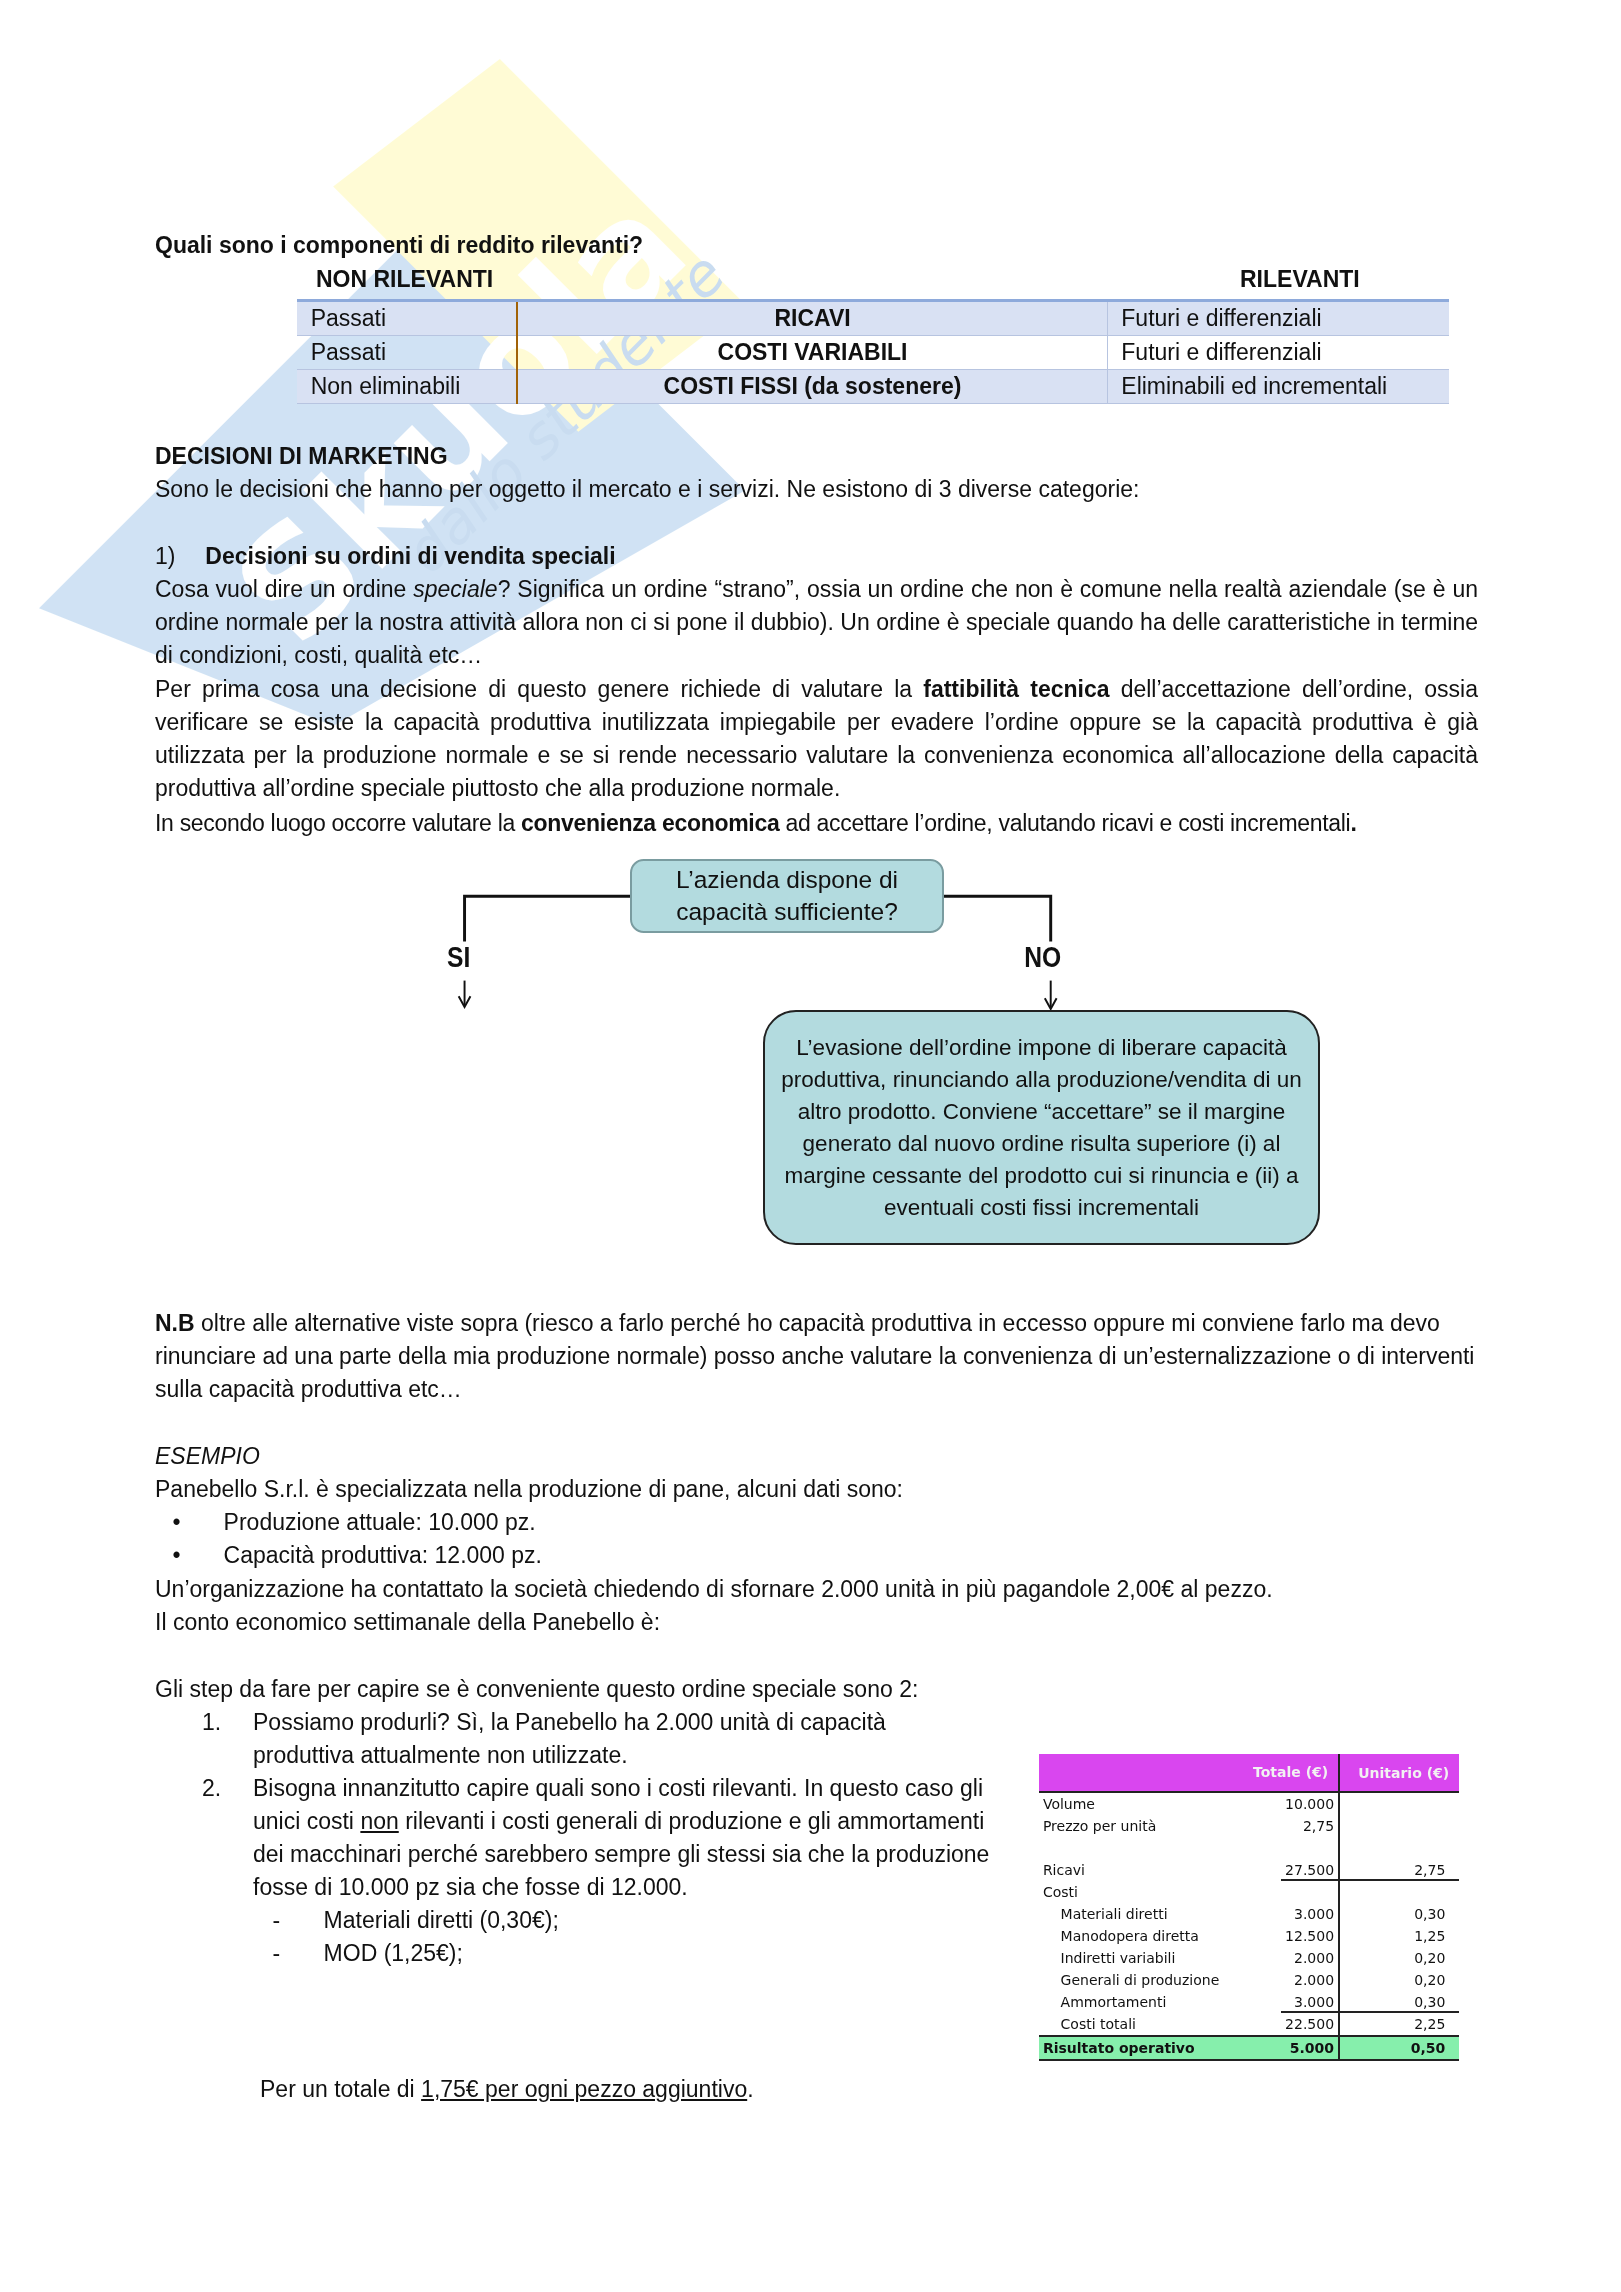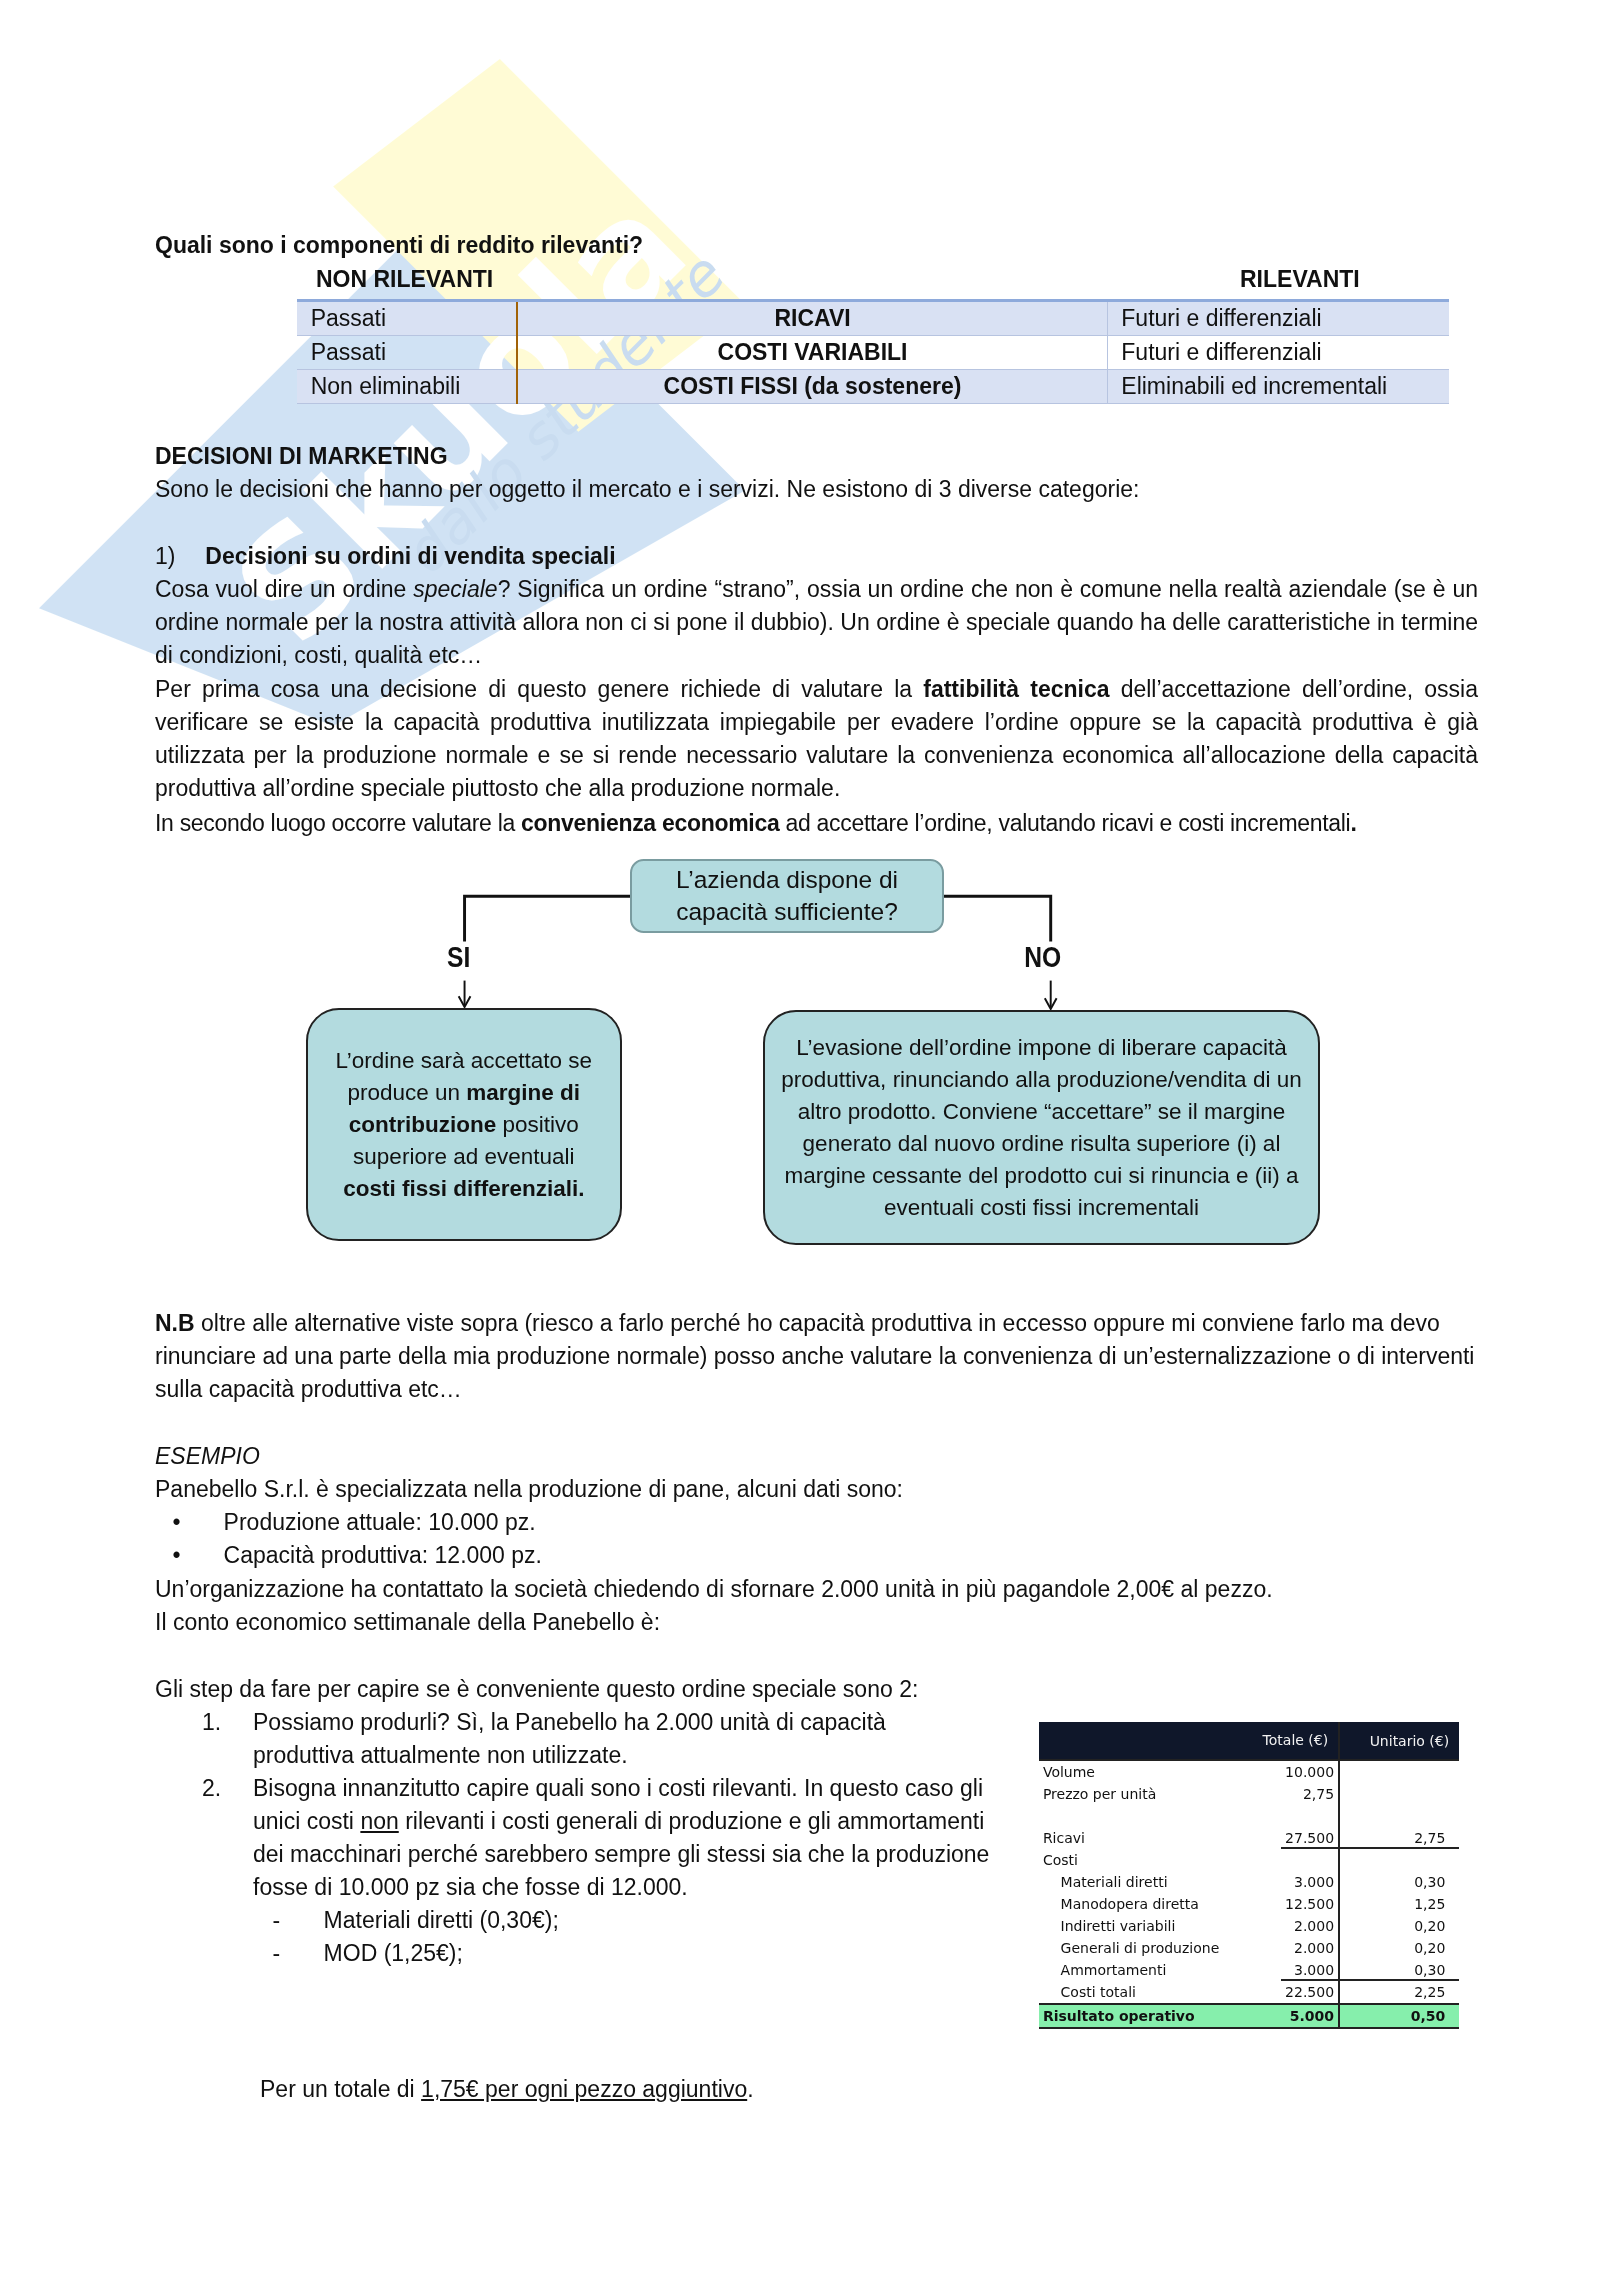--- a/index.html
+++ b/index.html
@@ -35,21 +35,21 @@
     .fbox { position: absolute; background: #b3dbdf; border: 2.9px solid #222; border-radius: 33px;
             text-align: center; font-size: 22.5px; line-height: 32px; color: #111;
             display: flex; align-items: center; justify-content: center; box-sizing: border-box; }
     .fq { left: 336px; top: 5.9px; width: 314px; height: 74px; border: 2px solid #7a9ca0; border-radius: 13.7px; font-size: 24.5px; line-height: 32px; background: #b3dbdf; }
     .fyes { left: 11.8px; top: 155px; width: 316px; height: 233px; padding: 0 19.6px; }
     .fno { left: 469px; top: 157px; width: 557px; height: 235px; padding: 0 11.8px; }
     .flabel { position: absolute; font-weight: bold; font-size: 29px; font-family: "Liberation Sans", sans-serif; transform: scaleX(0.85); }
 
     
     .inc { position: absolute; left: 1039px; top: 1722px; width: 420px; font-size: 14px; line-height: 22px; font-family: "DejaVu Sans", sans-serif; }
-    .inc-head { display: flex; background: #0f172a; color: #f2f2f2; font-weight: normal; height: 37px; align-items: center; border-bottom: 2.9px solid #222; }
+    .inc-head { display: flex; background: #d946ef; color: #f2f2f2; font-weight: bold; height: 37px; align-items: center; border-bottom: 2.9px solid #222; margin-top: 32px; }
     .inc-row { display: flex; height: 22px; }
     .inc .lab { width: 242px; padding-left: 3.9px; box-sizing: border-box; white-space: nowrap; }
     .inc .lab.ind { padding-left: 21.6px; }
     .inc .tot { width: 59px; text-align: right; box-sizing: border-box; padding-right: 3.9px; border-right: 2px solid #222; }
     .inc .uni { width: 119px; text-align: right; box-sizing: border-box; padding-right: 13.7px; }
     .inc-head .tot, .inc-head .uni { padding-right: 9.8px; }
     .inc-head .tot { width: 301px; padding-right: 9.8px; text-align: right; }
     .uline .tot, .uline .uni { border-bottom: 2px solid #222; }
     .hl { background: #86efac; font-weight: bold; border-top: 2px solid #222; border-bottom: 2px solid #222; }
   </style>
@@ -117,23 +117,20 @@
       <polyline points="766,148 772,159 778,148" fill="none" stroke="#111" stroke-width="2"></polyline>
     </svg>
     <div class="fbox fq">
       <div>
         <div>L’azienda dispone di</div>
         <div>capacità sufficiente?</div>
       </div>
     </div>
     <div class="flabel" style="left:151px;top:88px;">SI</div>
     <div class="flabel" style="left:727px;top:88px;">NO</div>
-    <div class="fbox fyes">
-      <div><span>L’ordine sarà accettato se produce un </span><b>margine di contribuzione</b><span> positivo superiore ad eventuali </span><b>costi fissi differenziali.</b></div>
-    </div>
     <div class="fbox fno">
       <div>L’evasione dell’ordine impone di liberare capacità produttiva, rinunciando alla produzione/vendita di un altro prodotto. Conviene “accettare” se il margine generato dal nuovo ordine risulta superiore (i) al margine cessante del prodotto cui si rinuncia e (ii) a eventuali costi fissi incrementali</div>
     </div>
   </div>
 
   <div class="content" style="top:0;">
 
     <p class="abs" style="top:1307px;left:0;width:1323px;"><b>N.B</b><span> oltre alle alternative viste sopra (riesco a farlo perché ho capacità produttiva in eccesso oppure mi conviene farlo ma devo rinunciare ad una parte della mia produzione normale) posso anche valutare la convenienza di un’esternalizzazione o di interventi sulla capacità produttiva etc…</span></p>
 
     <p class="abs i" style="top:1440px;left:0;">ESEMPIO</p>

